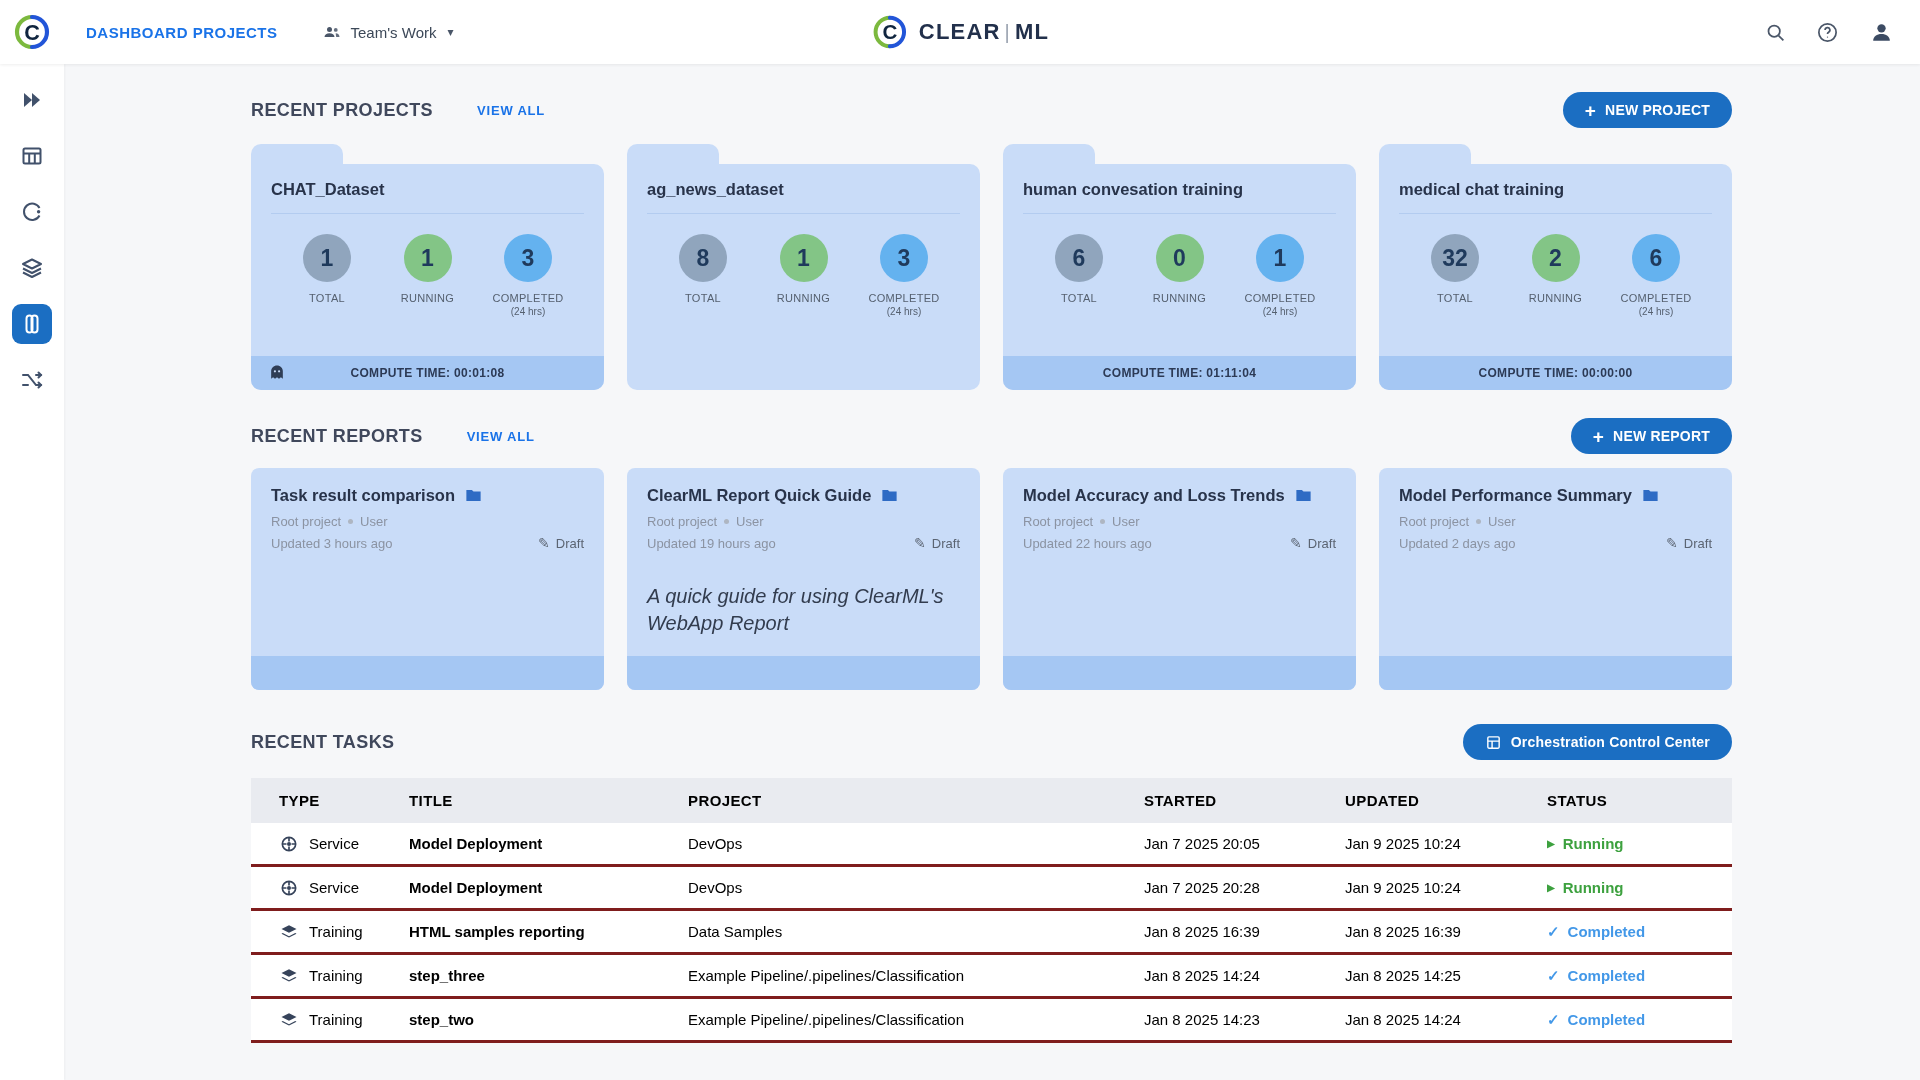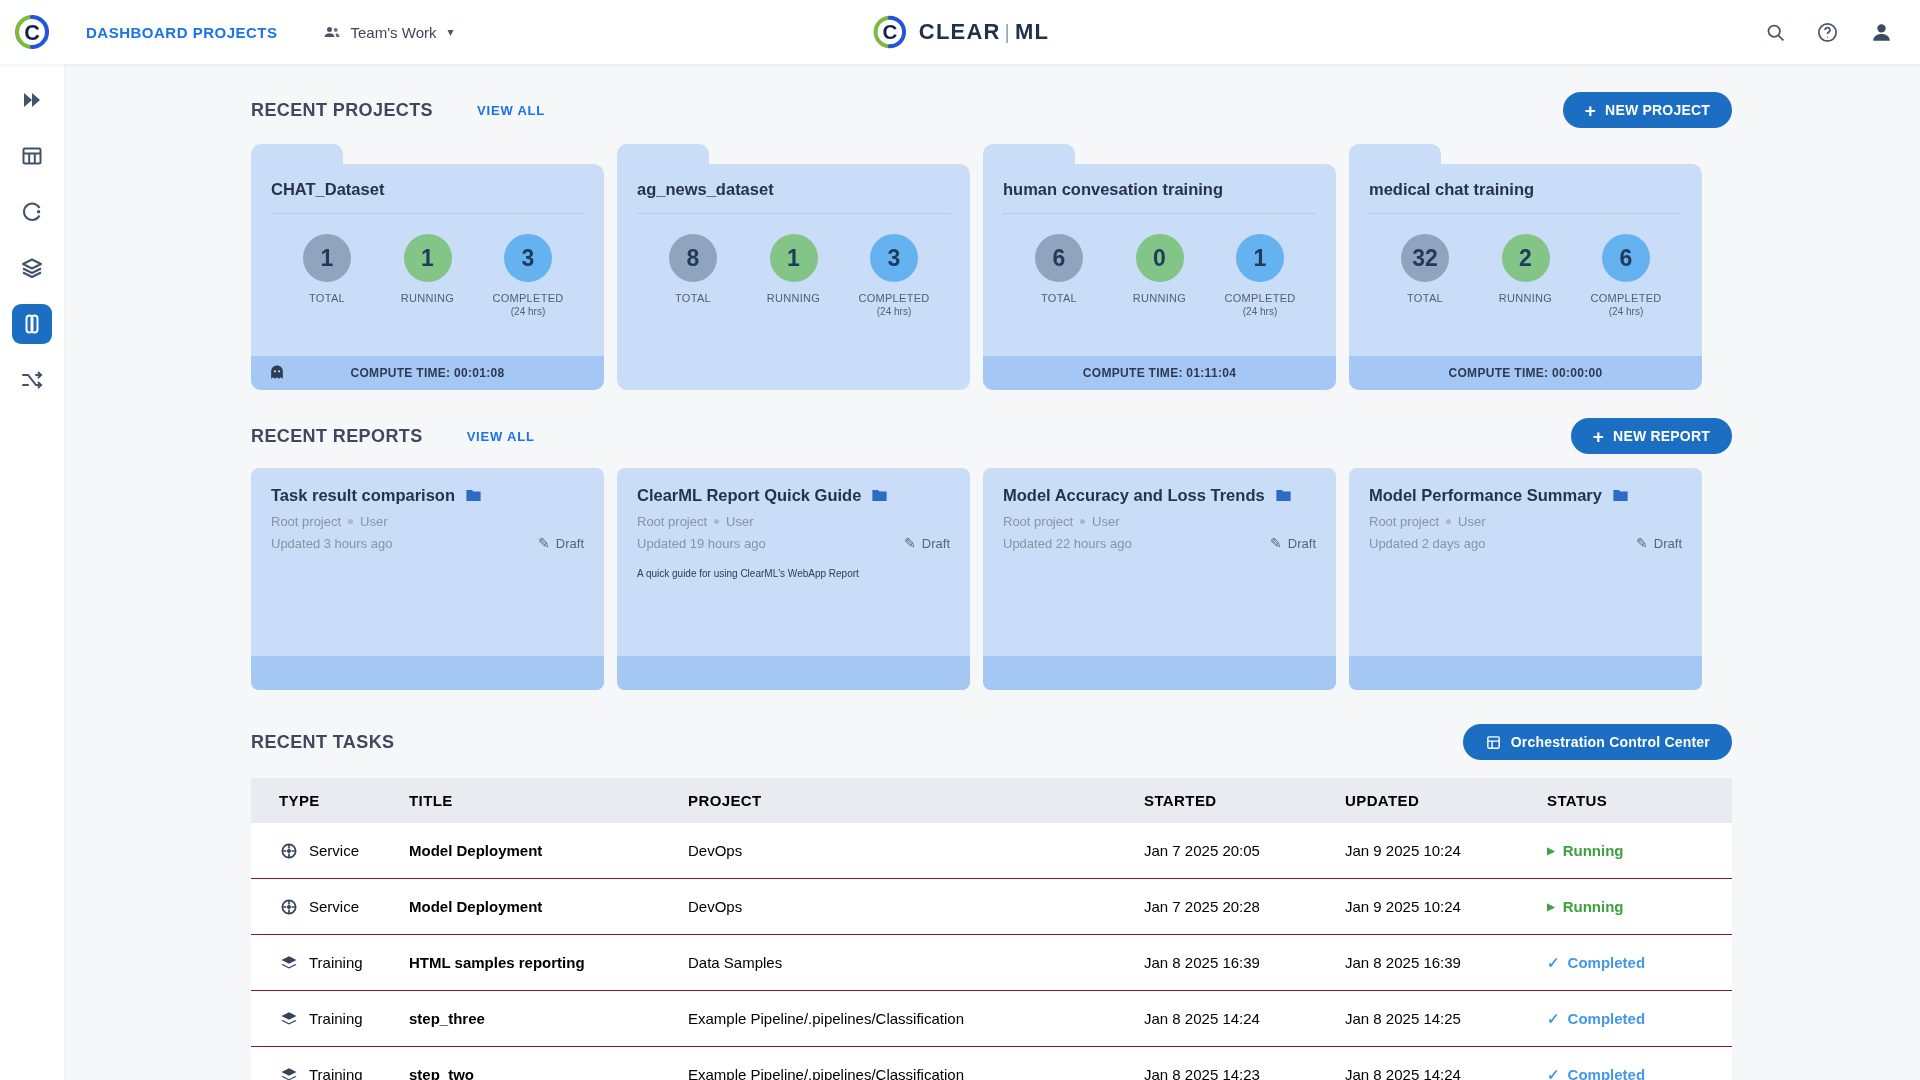--- a/index.html
+++ b/index.html
@@ -30,21 +30,21 @@
 
   
   .content { width:1481px; margin-left:251px; padding-top:24px; }
   .sec-head { display:flex; align-items:center; height:44px; }
   .sec-title { font-size:18px; font-weight:bold; color:#40485c; letter-spacing:.4px; }
   .view-all { margin-left:44px; font-size:13px; font-weight:bold; color:#1a73e8; letter-spacing:.8px; cursor:pointer; }
   .pill-btn { margin-left:auto; height:36px; border-radius:18px; background:#1b6ec2; color:#fff;
               font-size:14px; font-weight:bold; display:flex; align-items:center; padding:0 22px; gap:9px;
               border:none; letter-spacing:.2px; cursor:pointer; font-family:inherit; }
   .pill-btn .plus { font-size:19px; font-weight:bold; line-height:1; }
-  .cards-row { display:flex; gap:13px; margin-top:12px; }
+  .cards-row { display:flex; gap:23px; margin-top:12px; }
 
   
   .p-card { width:353px; cursor:pointer; }
   .p-tab { width:92px; height:20px; background:#c9dcf8; border-radius:10px 10px 0 0; }
   .p-body { position:relative; height:226px; background:#c9dcf8; border-radius:0 10px 10px 10px; overflow:hidden; }
   .p-title { margin:0 20px; padding:16px 0 14px; font-size:16.5px; font-weight:bold; color:#28334a;
              border-bottom:1px solid #b3ccf0; white-space:nowrap; overflow:hidden; }
   .p-stats { display:flex; justify-content:space-between; padding:20px 30px 0; text-align:center; }
   .stat { width:92px; }
   .stat-circle { width:48px; height:48px; border-radius:50%; display:flex; align-items:center; justify-content:center;
@@ -63,27 +63,27 @@
   .r-card { position:relative; width:353px; height:222px; background:#c9dcf8; border-radius:8px;
             overflow:hidden; padding:18px 20px; cursor:pointer; }
   .r-title-row { display:flex; align-items:center; gap:9px; }
   .r-title { font-size:16.5px; font-weight:bold; color:#28334a; white-space:nowrap; overflow:hidden; }
   .r-folder { display:flex; flex-shrink:0; }
   .r-meta { margin-top:9px; display:flex; align-items:center; gap:7px; font-size:13px; color:#8b93a2; }
   .meta-dot { width:5px; height:5px; border-radius:50%; background:#aeb6c2; }
   .r-sub-row { margin-top:6px; display:flex; align-items:center; font-size:13px; color:#8b93a2; }
   .r-badge { margin-left:auto; color:#5b6472; display:flex; gap:6px; font-size:13px; align-items:center; }
   .pencil { font-size:14px; }
-  .r-desc { margin-top:16px; font-size:10px; color:#323c4e; line-height:1.35; }
+  .r-desc { margin-top:32px; font-size:20px; color:#323c4e; line-height:1.35;font-style:italic; }
   .r-strip { position:absolute; bottom:0; left:0; width:100%; height:34px; background:#a5c7f3; }
 
   
   .tasks-table { margin-top:14px; }
   .t-row { display:grid; grid-template-columns:158px 279px 456px 201px 202px 1fr; align-items:center;
-           height:56px; border-bottom:1px solid #7f1d1d; background:#fff; cursor:pointer; }
+           height:44px; border-bottom:3px solid #7f1d1d; background:#fff; cursor:pointer; }
   .t-row.t-head { height:45px; background:#e9ebf0; border-bottom:none; font-size:13px; font-weight:bold;
                   color:#4a5162; letter-spacing:.4px; cursor:default; }
   .cell { font-size:15px; color:#000000; white-space:nowrap; overflow:hidden; }
   .c-type { padding-left:28px; display:flex; align-items:center; gap:10px; }
   .c-title { font-weight:bold; }
   .ticon { display:none; width:20px; height:20px; }
   .c-type[data-type="Service"] .icon-service { display:inline-flex; }
   .c-type[data-type="Training"] .icon-training { display:inline-flex; }
   .c-status { display:flex; align-items:center; gap:8px; font-weight:bold; }
   .c-status .icon-play, .c-status .icon-check { display:none; }

